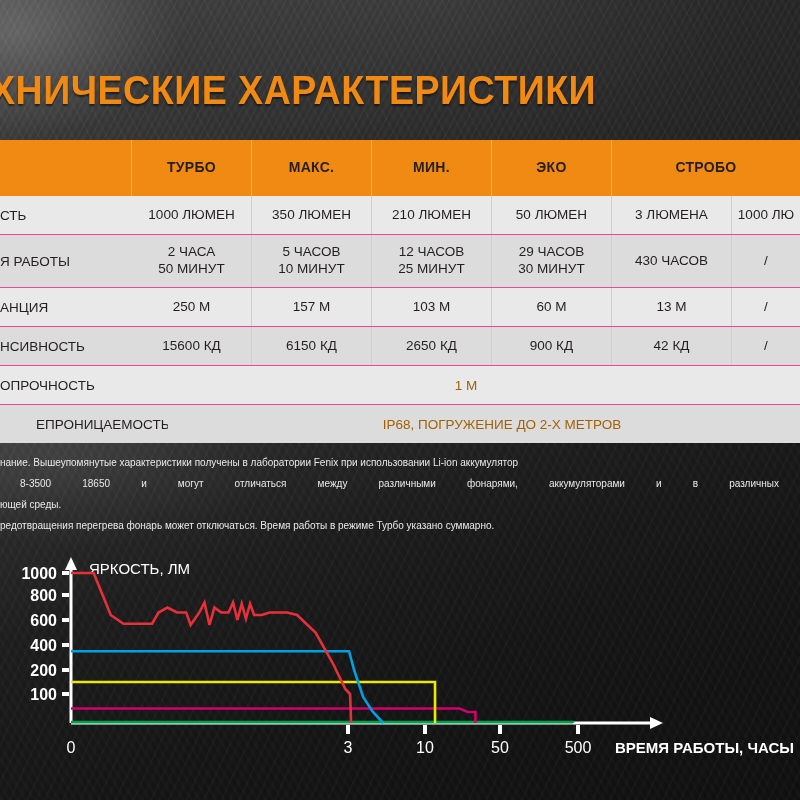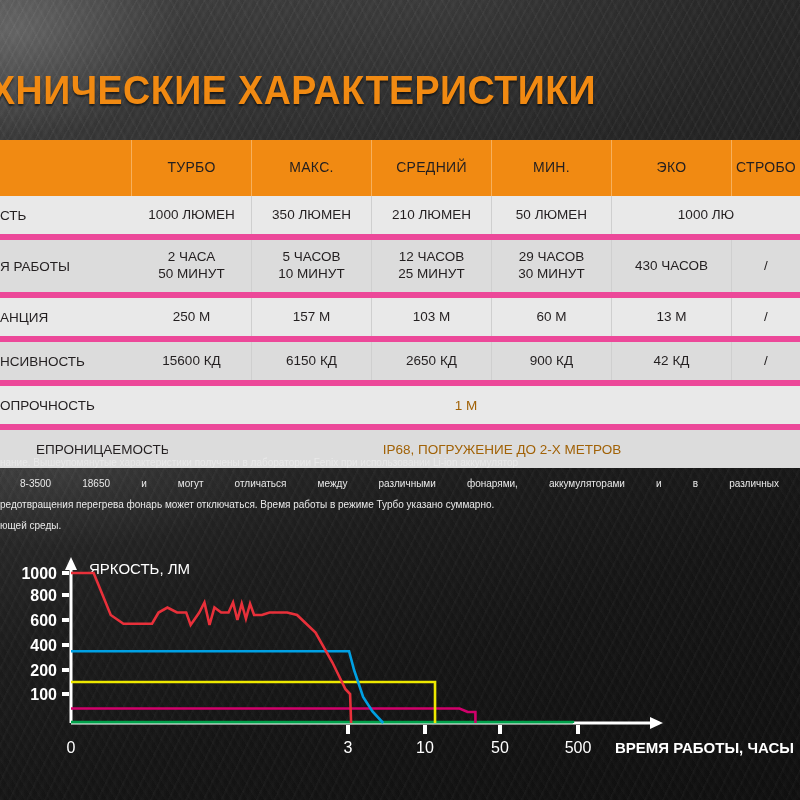--- a/index.html
+++ b/index.html
@@ -37,21 +37,21 @@
     font-family:"Liberation Sans Narrow","Liberation Sans",sans-serif;
     transform:scaleX(.94);transform-origin:left top;
     text-shadow:0 2px 2px rgba(0,0,0,.55);
   }
 
   
   .table{position:absolute;left:0;top:140px;width:800px;}
   .trow{display:flex;width:800px;}
   .thead{background:#F18A12;height:56px;}
   .thead .tc{
-    color:#231f20;font-size:14px;font-weight:normal;letter-spacing:.3px;
+    color:#231f20;font-size:14px;font-weight:bold;letter-spacing:.3px;
     display:flex;align-items:center;justify-content:center;
     border-right:1px solid #F7B05C;
   }
   .thead .tc:last-child{border-right:none;}
   .tc{box-sizing:border-box;}
   .lbl{
     width:132px;flex:0 0 132px;
     display:flex;align-items:center;justify-content:flex-start;
     padding-left:0;color:#231f20;font-size:13.5px;font-weight:500;
     white-space:nowrap;overflow:hidden;
@@ -71,21 +71,21 @@
   .r-lum{height:38px;}
   .r-run{height:52px;}
   .r-dist{height:38px;}
   .r-int{height:38px;}
   .r-imp{height:38px;}
   .r-wat{height:38px;padding-left:36px;}
   .span-all{
     flex:1 1 auto;display:flex;align-items:center;justify-content:center;
     color:#a16207;font-size:13.5px;text-align:center;
   }
-  .rowsep{border-top:6px solid #ec4899;}
+  .rowsep{border-top:1px solid #ec4899;}
 
   
   .notes{
     position:absolute;left:0;top:452px;width:800px;
     color:#e9e9e9;font-size:10px;line-height:21px;
   }
   .note-line{white-space:nowrap;}
   .note-just{
     white-space:nowrap;
   }
@@ -107,32 +107,32 @@
 <div class="title-wrap">
   <div class="title">ХНИЧЕСКИЕ ХАРАКТЕРИСТИКИ</div>
 </div>
 
 <div class="table">
 
   <div class="trow thead">
     <div class="tc lbl"></div>
     <div class="tc val">ТУРБО</div>
     <div class="tc val">МАКС.</div>
-    <div class="tc val">СРЕДНИЙ</div>
     <div class="tc val">МИН.</div>
     <div class="tc val">ЭКО</div>
     <div class="tc val last">СТРОБО</div>
   </div>
 
   <div class="trow rowA r-lum">
     <div class="tc lbl">СТЬ</div>
     <div class="tc val">1000 ЛЮМЕН</div>
     <div class="tc val">350 ЛЮМЕН</div>
     <div class="tc val">210 ЛЮМЕН</div>
     <div class="tc val">50 ЛЮМЕН</div>
+    <div class="tc val">3 ЛЮМЕНА</div>
     <div class="tc val last">1000 ЛЮ</div>
   </div>
 
   <div class="trow rowB r-run rowsep">
     <div class="tc lbl">Я РАБОТЫ</div>
     <div class="tc val">2 ЧАСА
 50 МИНУТ</div>
     <div class="tc val">5 ЧАСОВ
 10 МИНУТ</div>
     <div class="tc val">12 ЧАСОВ
@@ -185,22 +185,22 @@
       <span>отличаться</span>
       <span>между</span>
       <span>различными</span>
       <span>фонарями,</span>
       <span>аккумуляторами</span>
       <span>и</span>
       <span>в</span>
       <span>различных</span>
       <span>ус</span>
     </div>
+  <div class="note-line">ющей среды.</div>
   <div class="note-line">редотвращения перегрева фонарь может отключаться. Время работы в режиме Турбо указано суммарно.</div>
-  <div class="note-line">ющей среды.</div>
 </div>
 
 <div class="chart">
   <svg id="chart-svg" width="800" height="255" viewBox="0 0 800 255">
       <line x1="71" y1="178" x2="71" y2="23" stroke="#ffffff" stroke-width="3"></line>
       <polygon points="65,25 77,25 71,12" fill="#ffffff"></polygon>
       <line x1="71" y1="178" x2="652" y2="178" stroke="#ffffff" stroke-width="3"></line>
       <polygon points="650,172 650,184 663,178" fill="#ffffff"></polygon>
       <line x1="62" y1="149" x2="69" y2="149" stroke="#ffffff" stroke-width="4"></line>
       <text x="57" y="155" text-anchor="end" class="tick-lbl">100</text>

